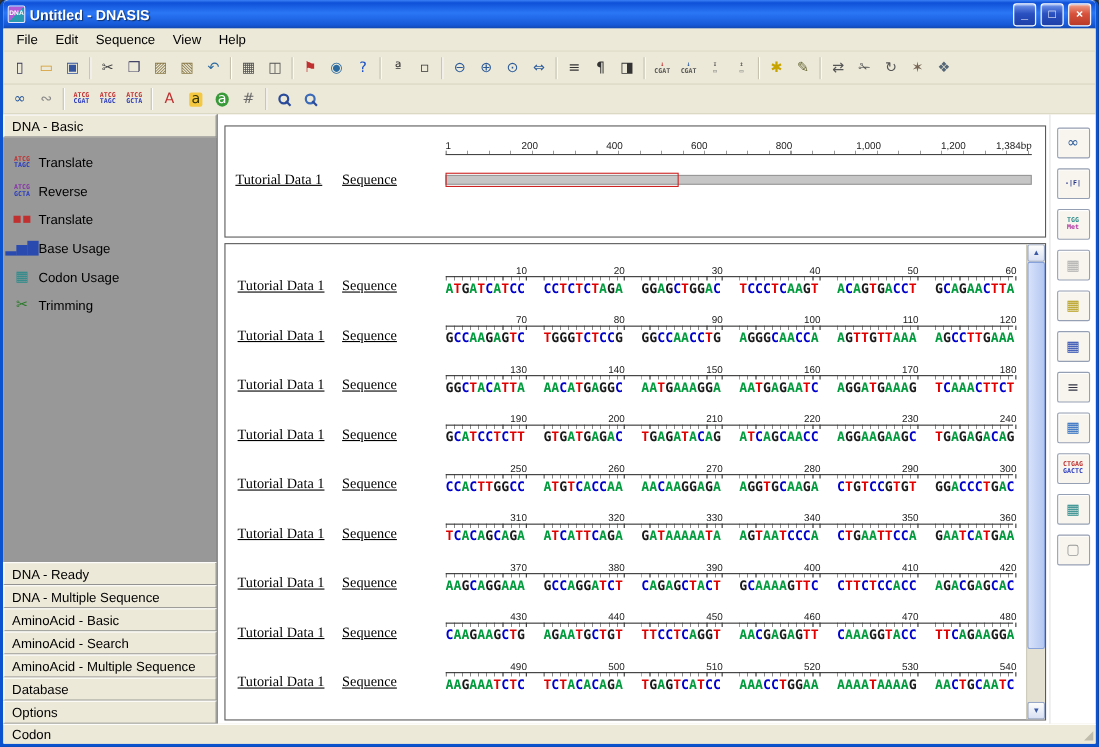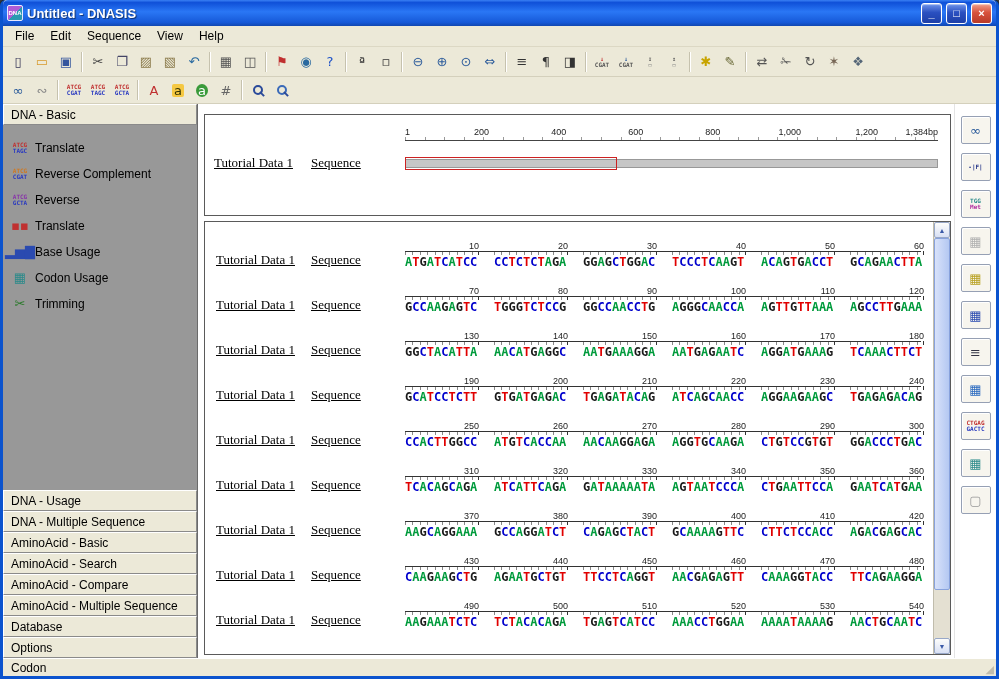--- a/index.html
+++ b/index.html
@@ -294,29 +294,20 @@
               <span class="icon-lines">
                 <span style="color: rgb(192, 48, 48);">ATCG</span>
                 <span style="color: rgb(42, 58, 192);">TAGC</span>
               </span>
             </span>
             <span>Translate</span>
           </div>
           <div class="side-item">
             <span class="side-ico">
               <span class="icon-lines">
-                <span style="color: rgb(208, 120, 32);">ATCG</span>
-                <span style="color: rgb(42, 58, 192);">CGAT</span>
-              </span>
-            </span>
-            <span>Reverse Complement</span>
-          </div>
-          <div class="side-item">
-            <span class="side-ico">
-              <span class="icon-lines">
                 <span style="color: rgb(136, 51, 170);">ATCG</span>
                 <span style="color: rgb(42, 58, 192);">GCTA</span>
               </span>
             </span>
             <span>Reverse</span>
           </div>
           <div class="side-item">
             <span class="side-ico">
               <span class="glyph" style="color: rgb(192, 48, 48);">▪▪</span>
             </span>
@@ -335,25 +326,24 @@
             <span>Codon Usage</span>
           </div>
           <div class="side-item">
             <span class="side-ico">
               <span class="glyph" style="color: rgb(42, 122, 42);">✂</span>
             </span>
             <span>Trimming</span>
           </div>
         </div>
       <div id="collapsedPanels">
-          <div class="panel-header">DNA - Usage</div>
+          <div class="panel-header">DNA - Ready</div>
           <div class="panel-header">DNA - Multiple Sequence</div>
           <div class="panel-header">AminoAcid - Basic</div>
           <div class="panel-header">AminoAcid - Search</div>
-          <div class="panel-header">AminoAcid - Compare</div>
           <div class="panel-header">AminoAcid - Multiple Sequence</div>
           <div class="panel-header">Database</div>
           <div class="panel-header">Options</div>
         </div>
     </div>
 
     <div class="main">
 
       <div class="pane overview">
         <div class="ov-grid">

